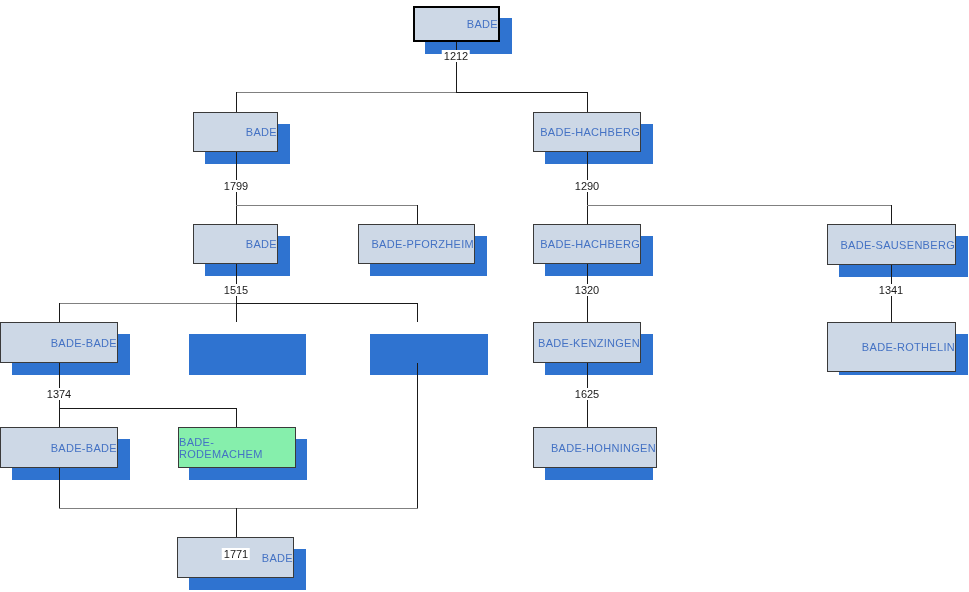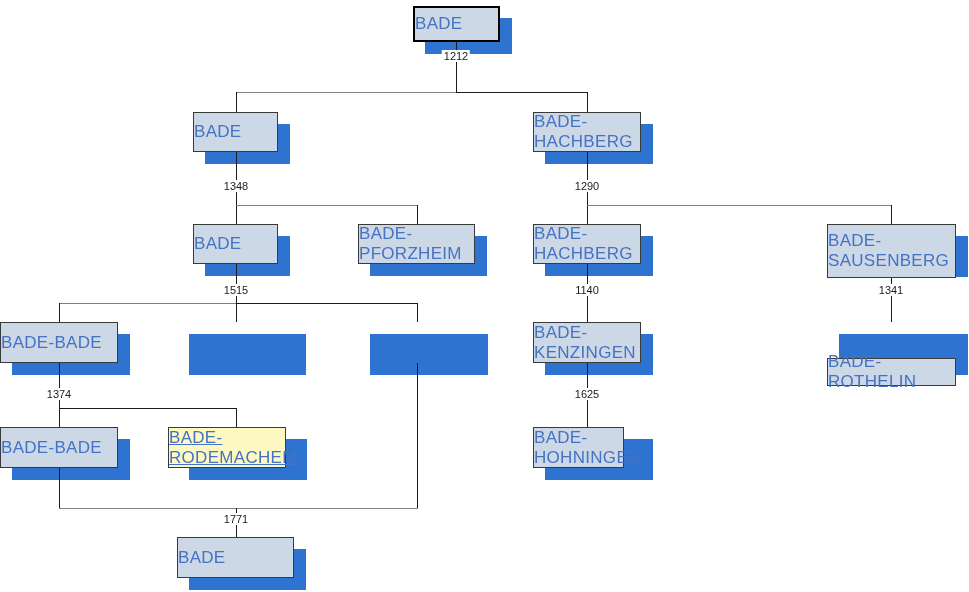--- a/index.html
+++ b/index.html
@@ -22,22 +22,22 @@
   .seg {
     position: absolute;
     z-index: 2;
   }
   .node {
     position: absolute;
     z-index: 3;
     box-sizing: border-box;
     display: flex;
     align-items: center;
-    justify-content: flex-start;
-    font-size: 17px;
+    justify-content: flex-end;
+    font-size: 11px;
     letter-spacing: 0.3px;
     cursor: pointer;
   }
   .node.root {
     border-width: 2px !important;
   }
   .yearlabel {
     position: absolute;
     z-index: 4;
     transform: translate(-50%, -50%);
@@ -104,46 +104,46 @@
     </div>
     <div class="node" style="left: 193px; top: 224px; width: 85px; height: 40px; background: rgb(205, 216, 230); border: 1px solid rgb(58, 58, 58); color: rgb(68, 114, 196);">
       <span>BADE</span>
     </div>
     <div class="node" style="left: 358px; top: 224px; width: 117px; height: 40px; background: rgb(205, 216, 230); border: 1px solid rgb(58, 58, 58); color: rgb(68, 114, 196);">
       <span>BADE-PFORZHEIM</span>
     </div>
     <div class="node" style="left: 533px; top: 224px; width: 108px; height: 40px; background: rgb(205, 216, 230); border: 1px solid rgb(58, 58, 58); color: rgb(68, 114, 196);">
       <span>BADE-HACHBERG</span>
     </div>
-    <div class="node" style="left: 827px; top: 224px; width: 129px; height: 54px; background: rgb(205, 216, 230); border: 1px solid rgb(58, 58, 58); color: rgb(68, 114, 196);">
+    <div class="node" style="left: 827px; top: 224px; width: 129px; height: 41px; background: rgb(205, 216, 230); border: 1px solid rgb(58, 58, 58); color: rgb(68, 114, 196);">
       <span>BADE-SAUSENBERG</span>
     </div>
     <div class="node" style="left: 0px; top: 322px; width: 118px; height: 41px; background: rgb(205, 216, 230); border: 1px solid rgb(58, 58, 58); color: rgb(68, 114, 196);">
       <span>BADE-BADE</span>
     </div>
     <div class="node" style="left: 533px; top: 322px; width: 108px; height: 41px; background: rgb(205, 216, 230); border: 1px solid rgb(58, 58, 58); color: rgb(68, 114, 196);">
       <span>BADE-KENZINGEN</span>
     </div>
-    <div class="node" style="left: 827px; top: 322px; width: 129px; height: 28px; background: rgb(205, 216, 230); border: 1px solid rgb(58, 58, 58); color: rgb(68, 114, 196); margin-top: 36px;">
+    <div class="node" style="left: 827px; top: 322px; width: 129px; height: 50px; background: rgb(205, 216, 230); border: 1px solid rgb(58, 58, 58); color: rgb(68, 114, 196);">
       <span>BADE-ROTHELIN</span>
     </div>
     <div class="node" style="left: 0px; top: 427px; width: 118px; height: 41px; background: rgb(205, 216, 230); border: 1px solid rgb(58, 58, 58); color: rgb(68, 114, 196);">
       <span>BADE-BADE</span>
     </div>
-    <div class="node" style="left: 168px; top: 427px; width: 118px; height: 41px; background: #fef9c3; border: 1px solid rgb(58, 58, 58); color: rgb(68, 114, 196); text-decoration: underline;">
+    <div class="node" style="left: 178px; top: 427px; width: 118px; height: 41px; background: #86efac; border: 1px solid rgb(58, 58, 58); color: rgb(68, 114, 196);">
       <span>BADE-RODEMACHEM</span>
     </div>
-    <div class="node" style="left: 533px; top: 427px; width: 91px; height: 41px; background: rgb(205, 216, 230); border: 1px solid rgb(58, 58, 58); color: rgb(68, 114, 196);">
+    <div class="node" style="left: 533px; top: 427px; width: 124px; height: 41px; background: rgb(205, 216, 230); border: 1px solid rgb(58, 58, 58); color: rgb(68, 114, 196);">
       <span>BADE-HOHNINGEN</span>
     </div>
     <div class="node" style="left: 177px; top: 537px; width: 117px; height: 41px; background: rgb(205, 216, 230); border: 1px solid rgb(58, 58, 58); color: rgb(68, 114, 196);">
       <span>BADE</span>
     </div>
     <div class="yearlabel" style="left: 456px; top: 56px; color: rgb(26, 26, 26);">1212</div>
-    <div class="yearlabel" style="left: 236px; top: 186px; color: rgb(26, 26, 26);">1348</div>
+    <div class="yearlabel" style="left: 236px; top: 186px; color: rgb(26, 26, 26);">1799</div>
     <div class="yearlabel" style="left: 587px; top: 186px; color: rgb(26, 26, 26);">1290</div>
     <div class="yearlabel" style="left: 236px; top: 290px; color: rgb(26, 26, 26);">1515</div>
-    <div class="yearlabel" style="left: 587px; top: 290px; color: rgb(26, 26, 26);">1140</div>
+    <div class="yearlabel" style="left: 587px; top: 290px; color: rgb(26, 26, 26);">1320</div>
     <div class="yearlabel" style="left: 891px; top: 290px; color: rgb(26, 26, 26);">1341</div>
     <div class="yearlabel" style="left: 59px; top: 394px; color: rgb(26, 26, 26);">1374</div>
     <div class="yearlabel" style="left: 587px; top: 394px; color: rgb(26, 26, 26);">1625</div>
-    <div class="yearlabel" style="left: 236px; top: 519px; color: rgb(26, 26, 26); text-align: center;">1771</div>
+    <div class="yearlabel" style="left: 236px; top: 554px; color: rgb(26, 26, 26); text-align: center;">1771</div>
   </div>
 
 </body></html>

